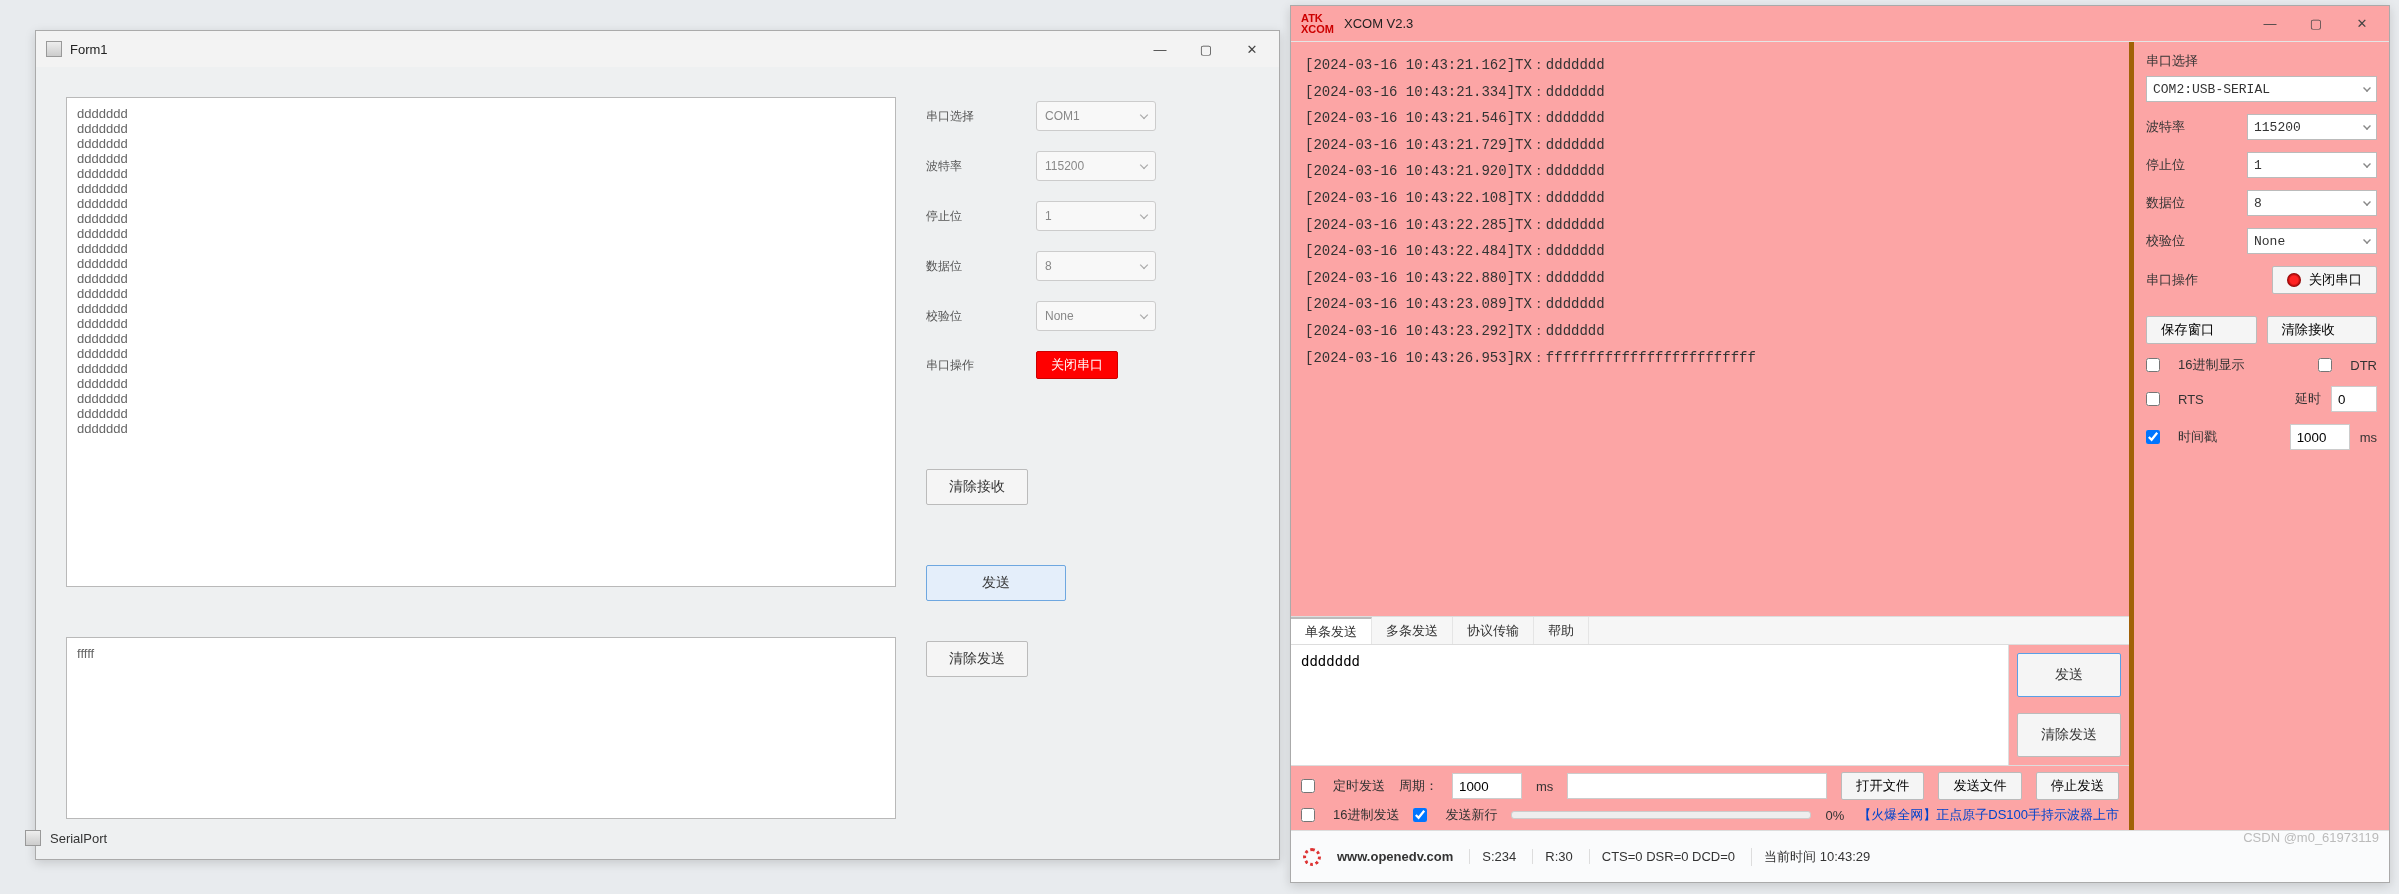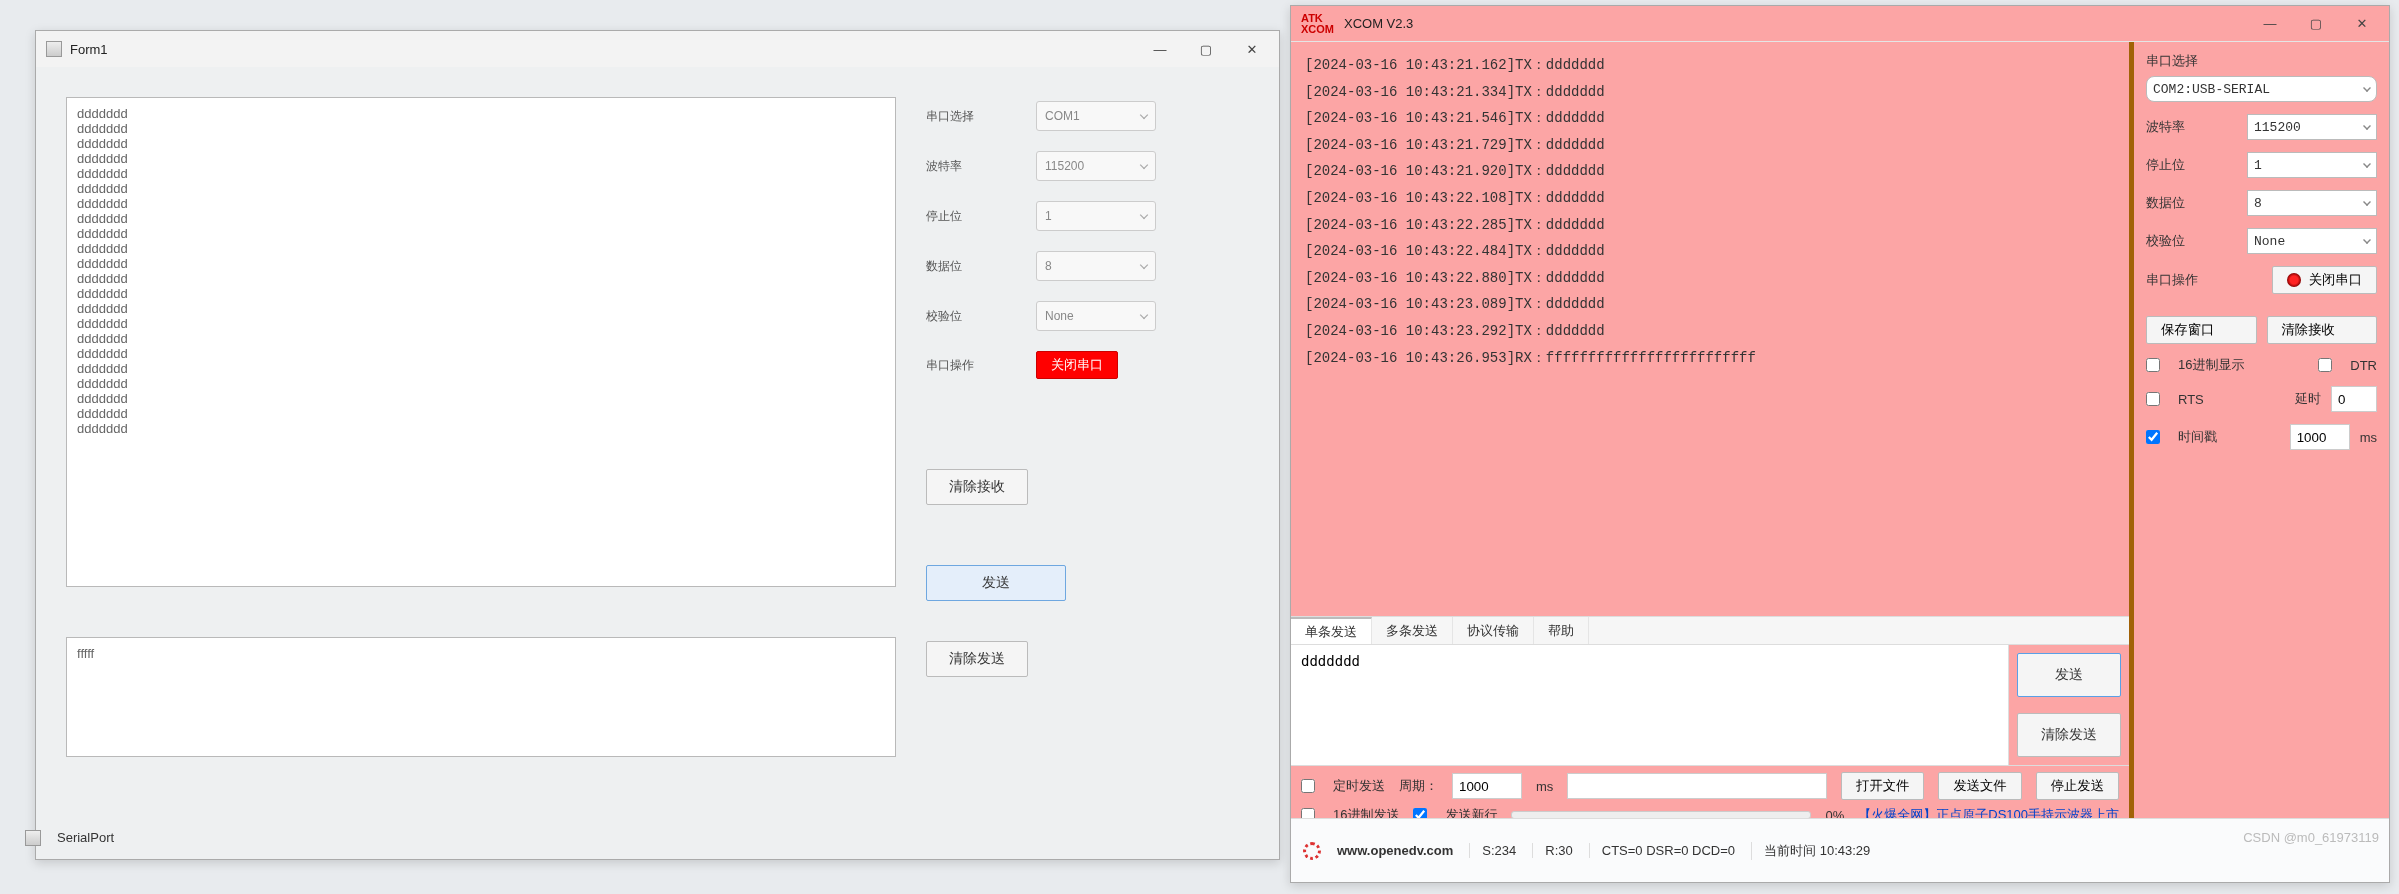--- a/index.html
+++ b/index.html
@@ -12,21 +12,21 @@
   .titlebar .title { flex: 1; }
   .titlebar .wbtn { width: 46px; height: 100%; display: flex; align-items: center; justify-content: center; color: #444; }
   .winicon { width: 16px; height: 16px; margin-right: 8px; display:inline-block; background: linear-gradient(#eee,#ccc); border:1px solid #999; }
 
   
   #form1 { left: 35px; top: 30px; width: 1245px; height: 830px; background: #f3f3f3;}
   #form1 .body { position: absolute; inset: 36px 0 0 0; background: #eef0f1; padding: 30px; display: flex; gap: 30px; }
   #form1 .left { flex: 0 0 830px; display:flex; flex-direction:column; gap: 50px;}
   #form1 .textarea { background: #fff; border: 1px solid #b9b9b9; padding: 8px 10px; font-size: 13px; color: #666; overflow:auto; resize:none; width:100%; font-family: inherit;}
   #form1 .ta-rx { height: 490px; }
-  #form1 .ta-tx { height: 120px; }
+  #form1 .ta-tx { height: 182px; }
   #form1 .right { flex: 1; padding-top: 4px;}
   .cfg-row { display: flex; align-items: center; margin-bottom: 20px; }
   .cfg-row .lbl { width: 110px; color: #555; }
   .combo { flex: 0 0 120px; height: 30px; background: #f8f8f8; border: 1px solid #ccc; border-radius: 3px; display: flex; align-items: center; padding: 0 8px; color: #888; position: relative; }
   .combo .chev { position:absolute; right:6px; top:8px; width:10px; height:10px; border-right:2px solid #aaa; border-bottom:2px solid #aaa; transform: rotate(45deg) scale(.6); }
   .btn { display:inline-flex; align-items:center; justify-content:center; height:36px; padding:0 22px; background:#f5f5f5; border:1px solid #bbb; border-radius:2px; color:#333; font-size:14px; }
   .btn.primary { background:#e4eefa; border-color:#6ea7e0; }
   .btn.red { background:#ff0000; color:#fff; border-color:#c00; font-size:13px; height:28px; padding:0 14px;}
 
   
@@ -51,31 +51,31 @@
   .inp { height:26px; border:1px solid #ccc; background:#fff; padding:0 6px; }
   .sbtn { height:28px; padding:0 14px; border:1px solid #bbb; background:#f5f5f5; display:inline-flex; align-items:center; border-radius:2px;}
   .progress { flex:1; height:8px; border:1px solid #ccc; border-radius:3px; background:#eee;}
   .link { color:#0044cc; }
 
   #xcom .side { width:255px; padding:10px 12px; font-size:13px; color:#333;}
   #xcom .side .srow { display:flex; align-items:center; margin-bottom:12px; }
   #xcom .side .srow .l { flex:1;}
   #xcom .side .combo2 { flex:0 0 130px; height:26px; border:1px solid #bbb; background:#fff; display:flex; align-items:center; padding:0 6px; position:relative;}
   #xcom .side .combo2 .chev { position:absolute; right:5px; top:7px; width:8px; height:8px; border-right:2px solid #888; border-bottom:2px solid #888; transform: rotate(45deg) scale(.7); }
-  #xcom .side .combo2.full { flex:0 0 100%;border-radius:8px; }
+  #xcom .side .combo2.full { flex:0 0 100%; }
   .portop { display:flex; align-items:center; gap:8px;}
   .rec-dot { width:14px; height:14px; border-radius:50%; background:radial-gradient(circle,#ff2222 40%,#880000 70%);}
   .spacer { height:10px;}
 
-  .status { position:absolute; left:0; right:0; bottom:0; height:64px; border-top:1px solid #ddd; display:flex; align-items:center; padding:0 12px; gap:16px; font-size:13px; background:#fafbfc;}
+  .status { position:absolute; left:0; right:0; bottom:0; height:52px; border-top:1px solid #ddd; display:flex; align-items:center; padding:0 12px; gap:16px; font-size:13px; background:#fafbfc;}
   .status a { color:#333; text-decoration:none; font-weight:600;}
   .gear { width:18px; height:18px; border-radius:50%; border:3px dotted #d33; }
   .status-cell { border-left:1px solid #ddd; padding-left:12px; }
 
-  #taskbar-item { position:absolute; left:25px; top:830px; font-size:13px; color:#333; display:flex; align-items:flex-start; gap:8px; }
+  #taskbar-item { position:absolute; left:25px; top:830px; font-size:13px; color:#333; display:flex; align-items:center; gap:1px; }
   .watermark { position:absolute; right:20px; top:830px; color:#bbb; font-size:13px;}
 
 </style>
 </head>
 <body>
 
 <div class="window" id="form1">
   <div class="titlebar">
     <span class="winicon"></span>
     <span class="title">Form1</span>

